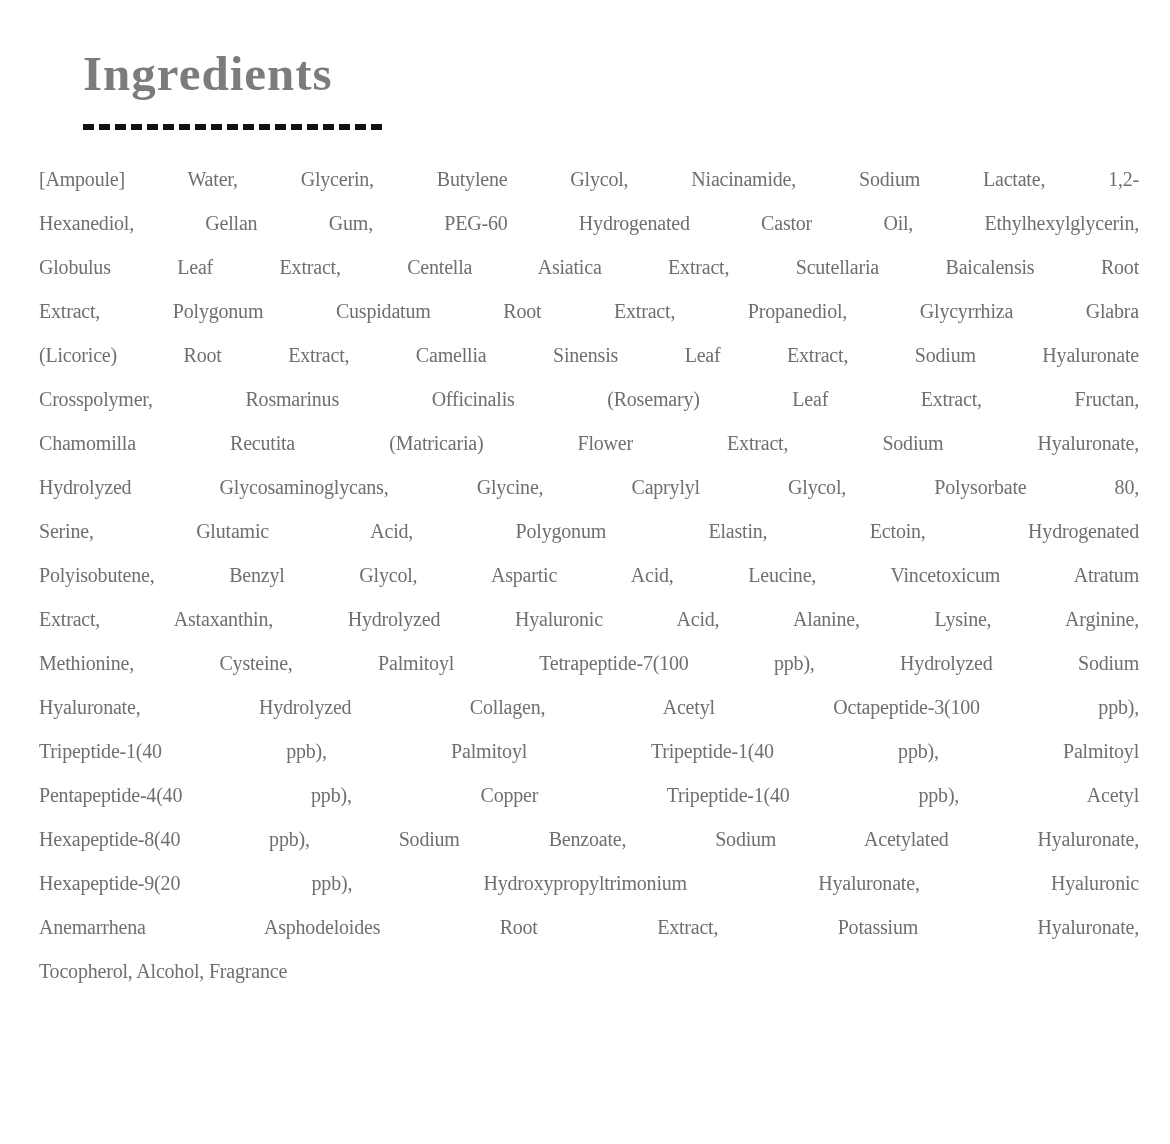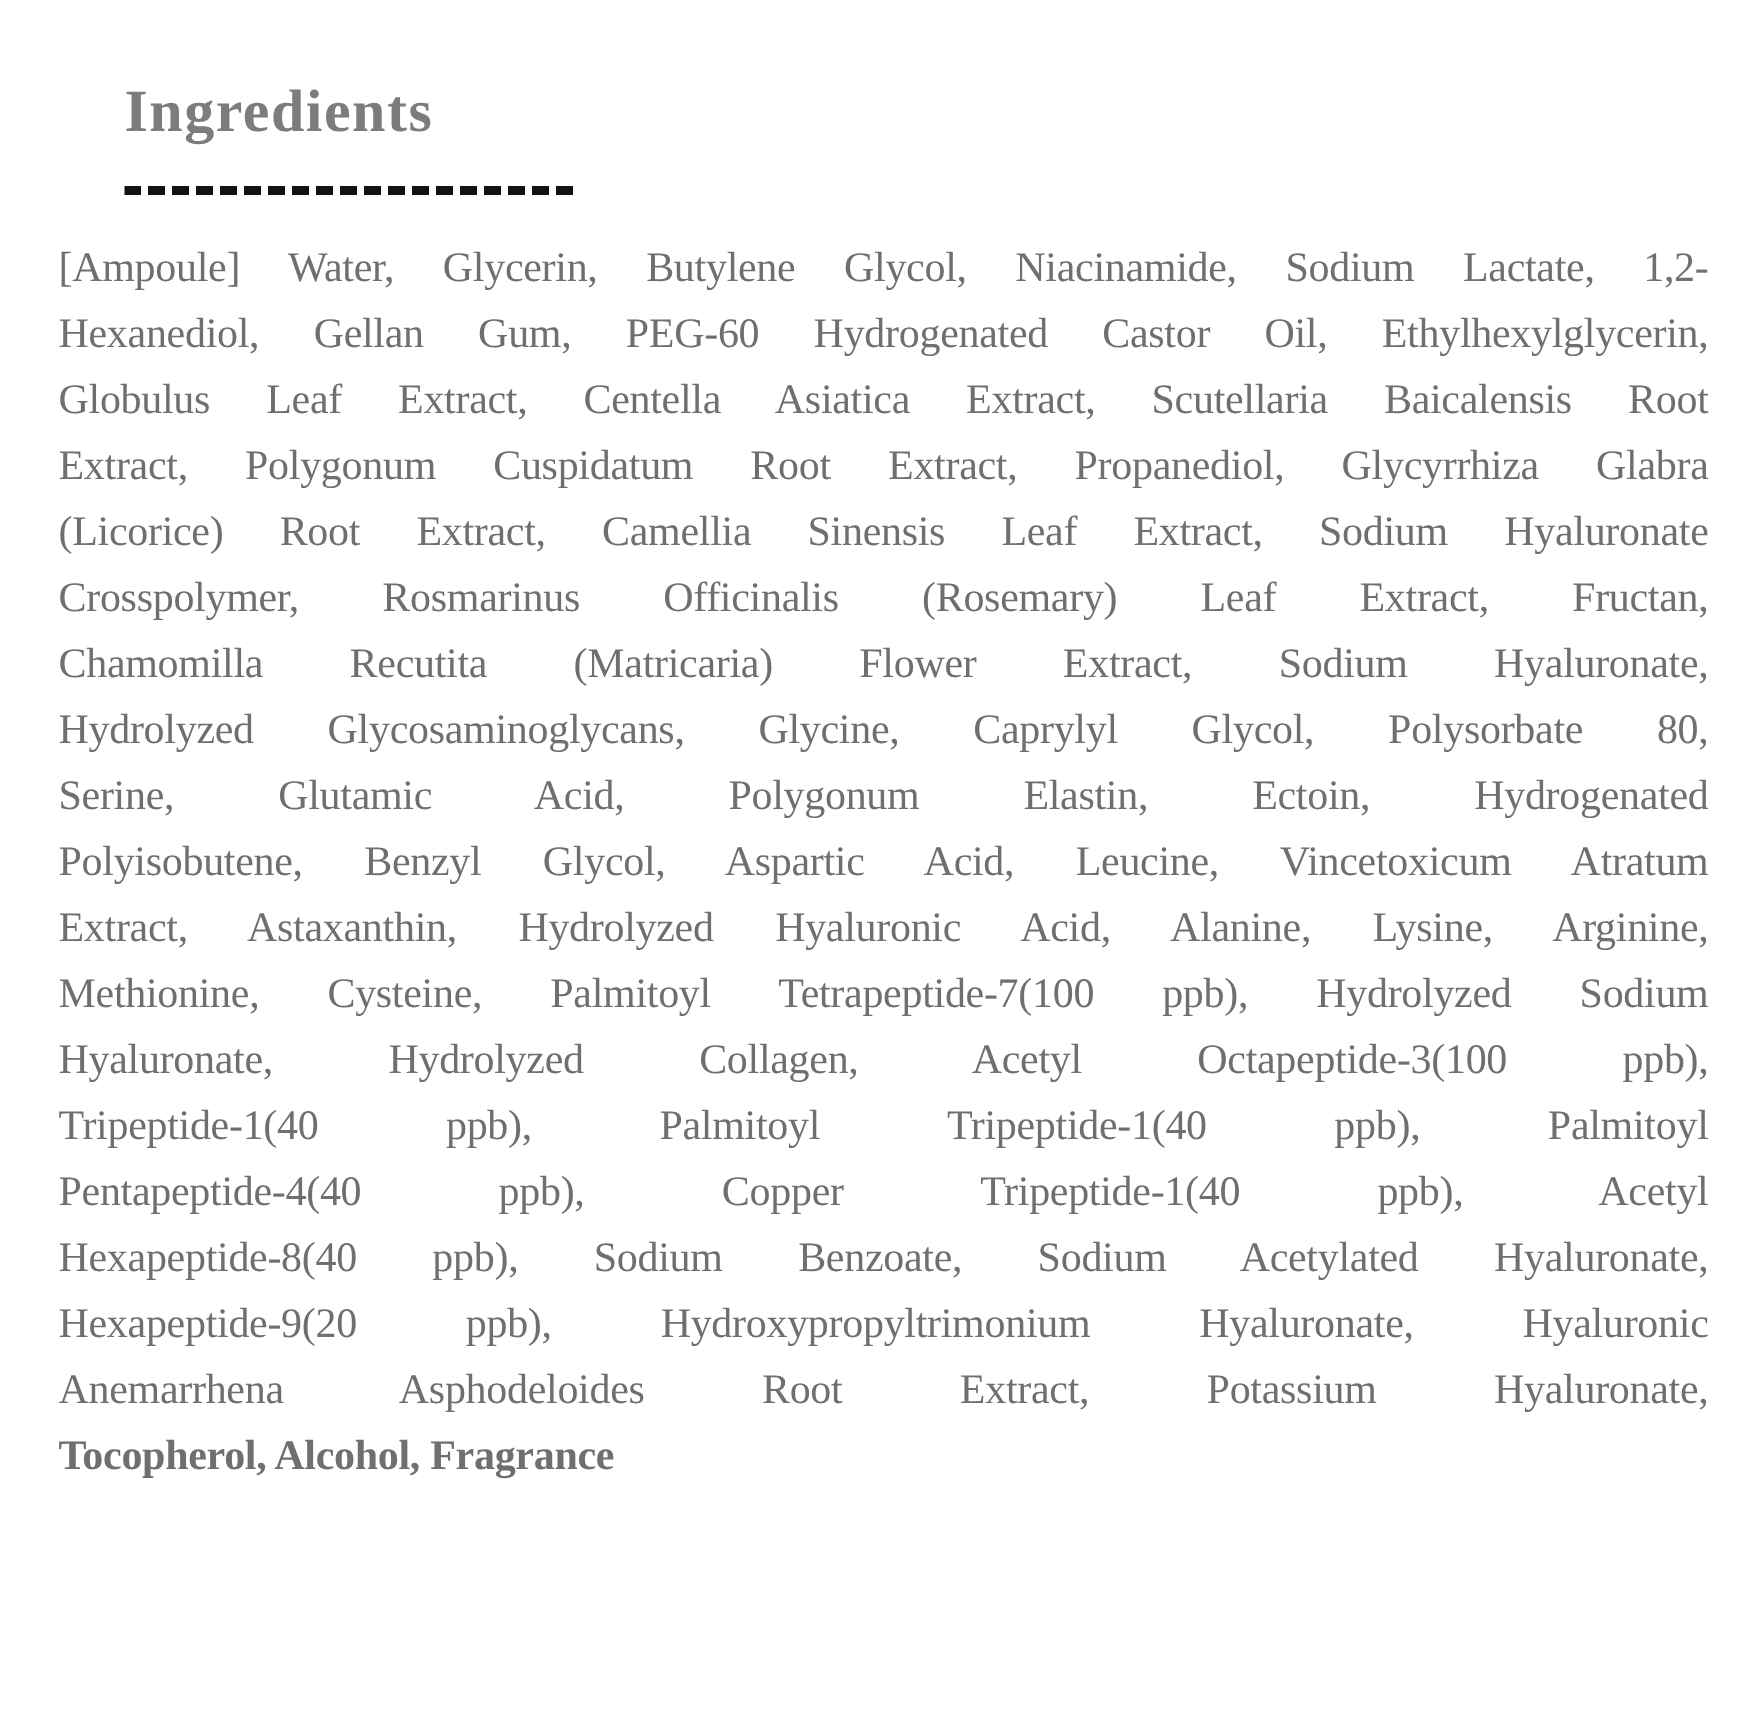--- a/index.html
+++ b/index.html
@@ -10,56 +10,55 @@
     overflow: hidden;
     font-family: "Liberation Serif", serif;
   }
   .page {
     width: 1170px;
     height: 1144px;
     padding: 0 31px 0 39px;
   }
   .title {
     margin: 46px 0 0 44px;
-    font-size: 40px;
+    font-size: 49px;
     line-height: 56px;
     font-weight: 700;
     letter-spacing: 1px;
     color: #7c7c7c;
     font-family: "Liberation Serif", serif;
   }
   .dashed-divider {
     margin: 22px 0 0 44px;
     width: 301px;
     height: 6px;
     background: repeating-linear-gradient(90deg, #121212 0px, #121212 11px, transparent 11px, transparent 16px);
   }
   .ingredients-text {
     margin-top: 27px;
     width: 1100px;
     color: #6f6f6f;
-    font-size: 28px;
+    font-size: 20px;
     letter-spacing: -0.2px;
   }
   .ing-line {
     height: 44px;
     line-height: 44px;
     overflow: hidden;
     text-align: justify;
     text-align-last: justify;
   }
   .ing-line::after {
     content: "";
     display: inline-block;
     width: 100%;
   }
   .ing-line.last {
     text-align: right;
     text-align-last: left;
-    font-weight: bold;
   }
   .ing-line.last::after {
     content: none;
   }
 </style>
 </head>
 <body>
 
 <div class="page">
   <h1 class="title">Ingredients</h1>

